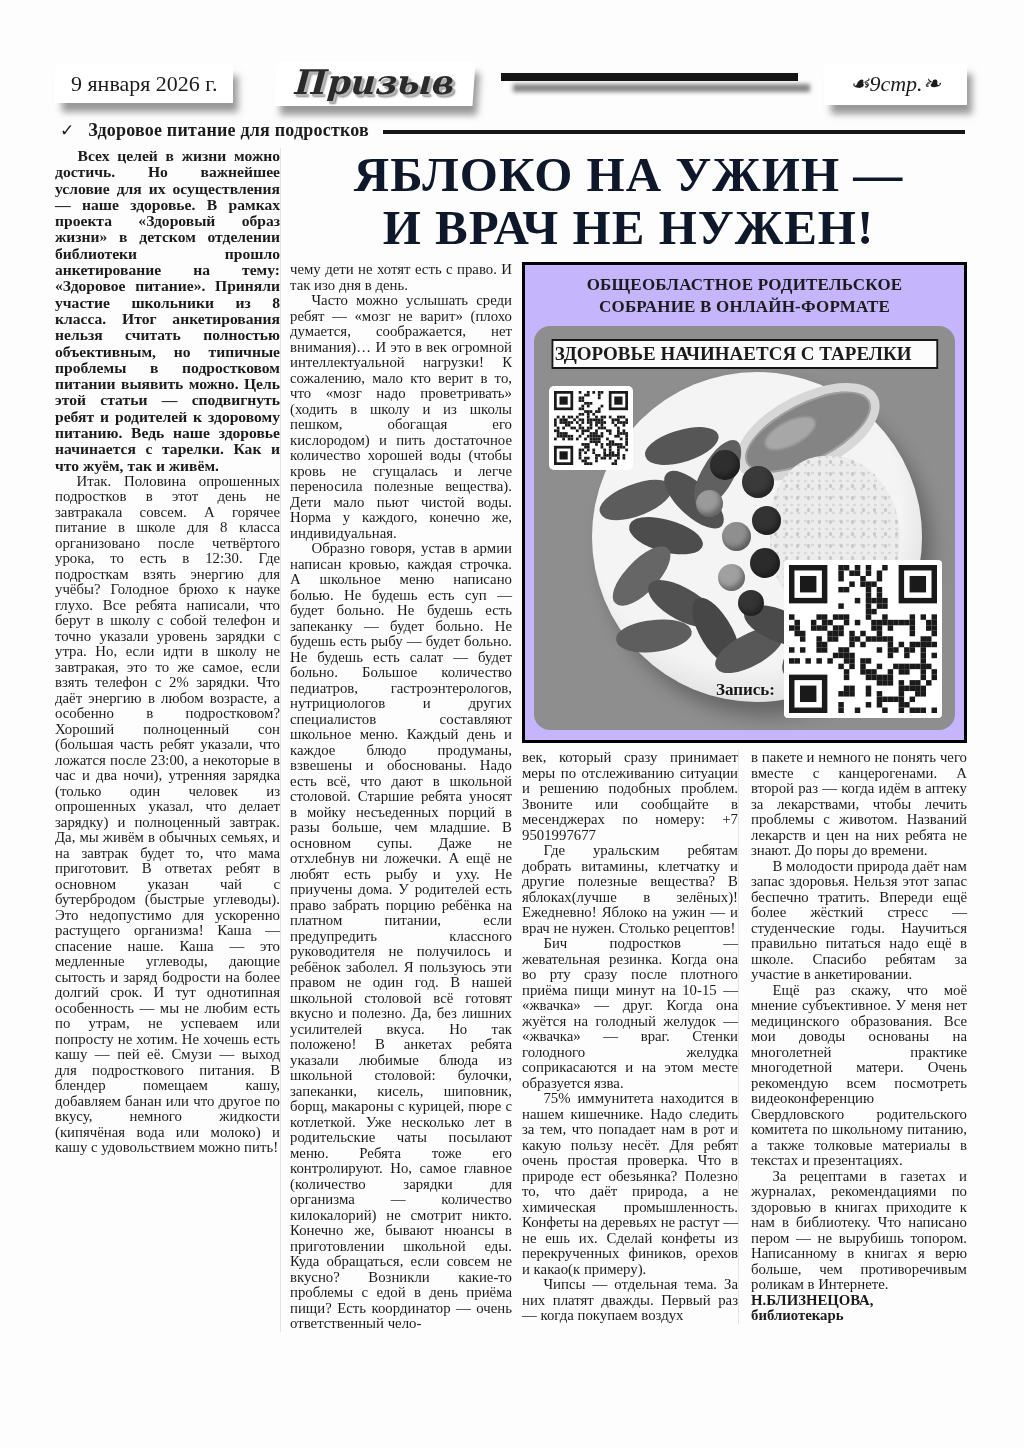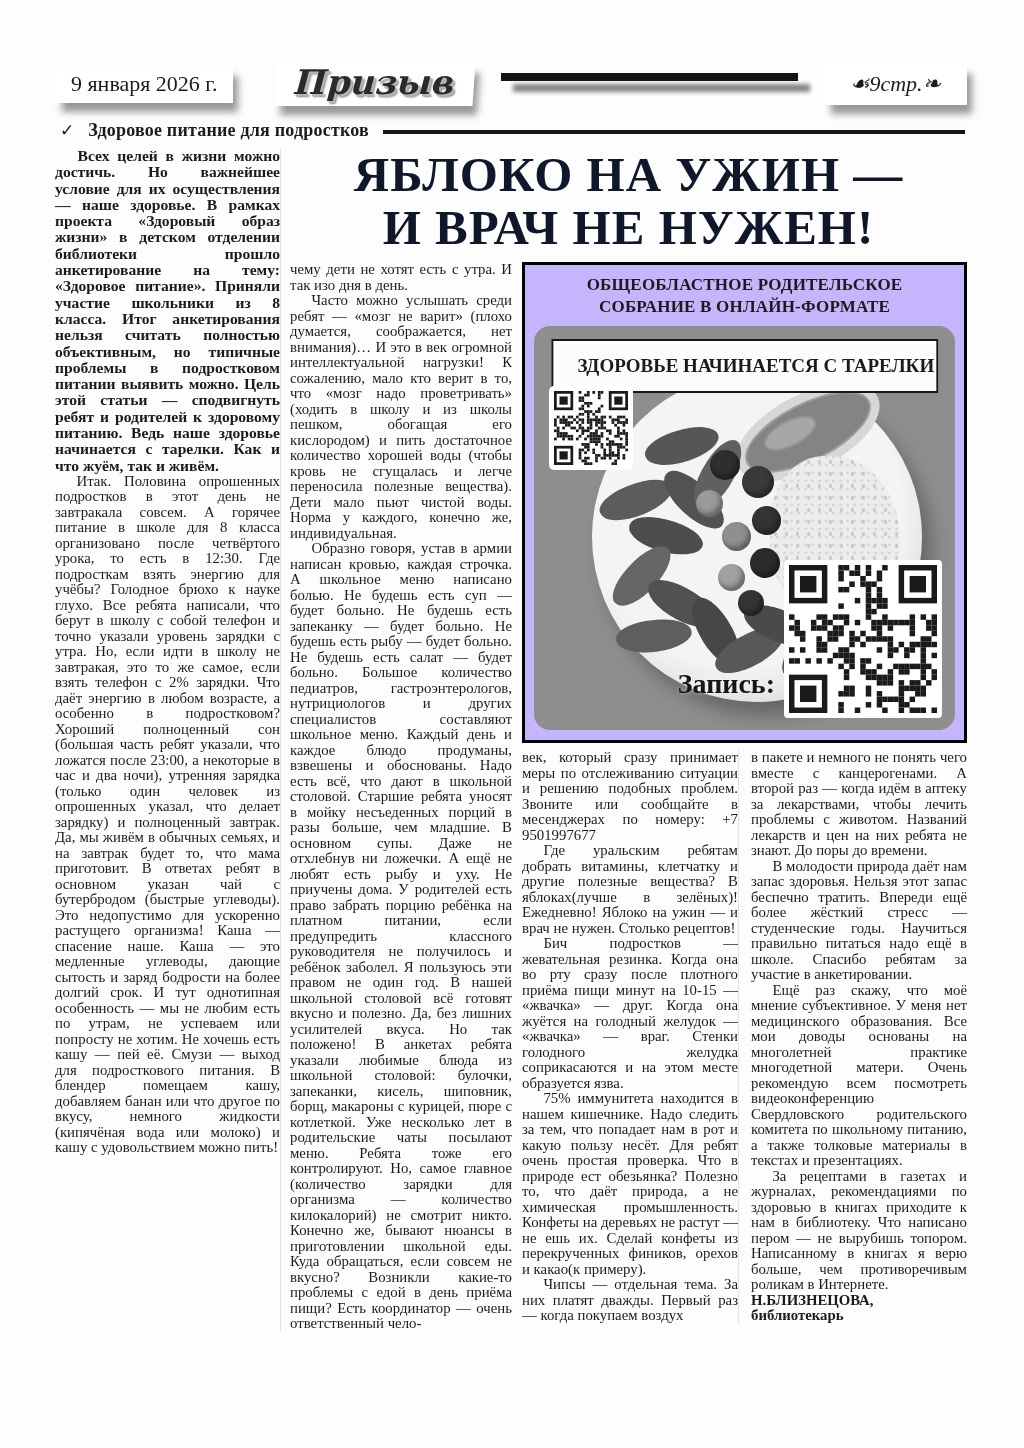--- a/index.html
+++ b/index.html
@@ -60,31 +60,31 @@
   
   .poster { border:3px solid #000; background:#c4b5fd; padding:9px 9px 10px 9px; }
   .poster-title { text-align:center; font-weight:bold; font-size:17px; line-height:21.5px; letter-spacing:.2px; }
   .photo {
     position:relative; margin-top:9px; height:404px; background:#8e8e8e;
     border-radius:16px; overflow:hidden;
   }
   .banner {
     position:absolute; left:50%; transform:translateX(-50%); top:13px;
     width:92%; background:#fcfcfc; border:2px solid #161616;
-    text-align:right; font-weight:bold; font-size:19px; padding:14px 2px; white-space:nowrap;
+    text-align:left; font-weight:bold; font-size:19px; padding:2px 2px; white-space:nowrap;
   }
   .qr-box { background:#fff; padding:5px; }
   .qr1 { position:absolute; left:15px; top:60px; width:84px; height:84px; border-radius:5px; }
   .qr2 { position:absolute; right:13px; bottom:12px; width:158px; height:158px; border-radius:4px; }
   .qr-caption {
     position:absolute; left:9px; top:148px; width:186px; background:#fff;
     font-size:13px; line-height:16px; padding:3px 6px 4px 6px;
   }
   .record-label {
-    position:absolute; right:180px; bottom:30px; font-weight:bold; font-size:28px;
+    position:absolute; right:180px; bottom:30px; font-weight:bold; font-size:17px;
     color:#151515; text-shadow:0 0 4px rgba(255,255,255,.55);
   }
   
   .plate {
     position:absolute; left:58px; top:46px; width:330px; height:330px;
     background:radial-gradient(circle at 46% 42%, #f4f4f4 60%, #dcdcdc 78%, #efefef 88%);
     border-radius:50%; box-shadow:10px 14px 18px rgba(0,0,0,.28);
   }
   .orange {
     position:absolute; left:138px; top:22px; width:156px; height:76px;
@@ -151,21 +151,21 @@
     </div>
 
     <div class="rest">
       <h1 class="headline">
         <span>ЯБЛОКО НА УЖИН —</span><br>
         <span>И ВРАЧ НЕ НУЖЕН!</span>
       </h1>
 
       <div class="rest-body">
         <div class="col col2">
-          <p class="no-indent">чему дети не хотят есть с утра. И так изо дня в день.</p>
+          <p class="no-indent">чему дети не хотят есть с право. И так изо дня в день.</p>
           <p>Часто можно услышать среди ребят — «мозг не варит» (плохо думается, соображается, нет внимания)… И это в век огромной интеллектуальной нагрузки!  К сожалению, мало кто верит в то, что «мозг надо проветривать» (ходить в школу и из школы пешком, обогащая его кислородом) и пить достаточное количество хорошей воды (чтобы кровь не сгущалась и легче переносила полезные вещества). Дети мало пьют чистой воды. Норма у каждого, конечно же, индивидуальная.</p>
           <p>Образно говоря, устав в армии написан кровью, каждая строчка. А школьное меню написано болью. Не будешь есть суп — будет больно. Не будешь есть запеканку — будет больно. Не будешь есть рыбу — будет больно. Не будешь есть салат — будет больно. Большое количество педиатров, гастроэнтерологов, нутрициологов и других специалистов составляют школьное меню. Каждый день и каждое блюдо продуманы, взвешены и обоснованы. Надо есть всё, что дают в школьной столовой. Старшие ребята уносят в мойку несъеденных порций в разы больше, чем младшие. В основном супы. Даже не отхлебнув ни ложечки. А ещё не любят есть рыбу и уху. Не приучены дома. У родителей есть право забрать порцию ребёнка на платном питании, если предупредить классного руководителя не получилось и ребёнок заболел. Я пользуюсь эти правом не один год. В нашей школьной столовой всё готовят вкусно и полезно. Да, без лишних усилителей вкуса. Но так положено! В анкетах ребята указали любимые блюда из школьной столовой: булочки, запеканки, кисель, шиповник, борщ, макароны с курицей, пюре с котлеткой. Уже несколько лет в родительские чаты посылают меню. Ребята тоже его контролируют. Но, самое главное (количество зарядки для организма — количество килокалорий) не смотрит никто. Конечно же, бывают нюансы в приготовлении школьной еды. Куда обращаться, если совсем не вкусно? Возникли какие-то проблемы с едой в день приёма пищи? Есть координатор — очень ответственный чело-</p>
         </div>
 
         <div class="rightpart">
           <div class="poster">
             <div class="poster-title">
               <span>ОБЩЕОБЛАСТНОЕ РОДИТЕЛЬСКОЕ</span><br>
               <span>СОБРАНИЕ В ОНЛАЙН-ФОРМАТЕ</span>
             </div>

